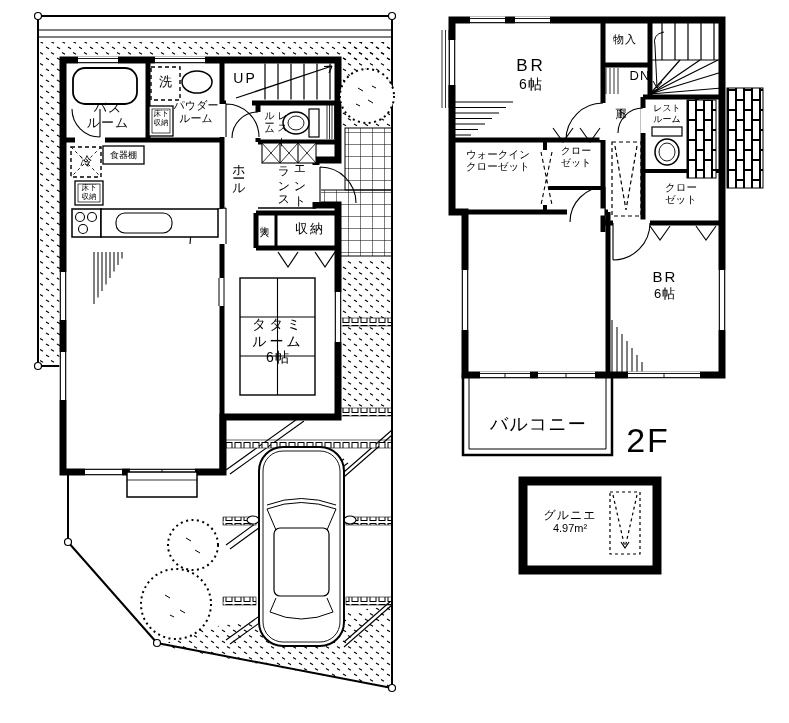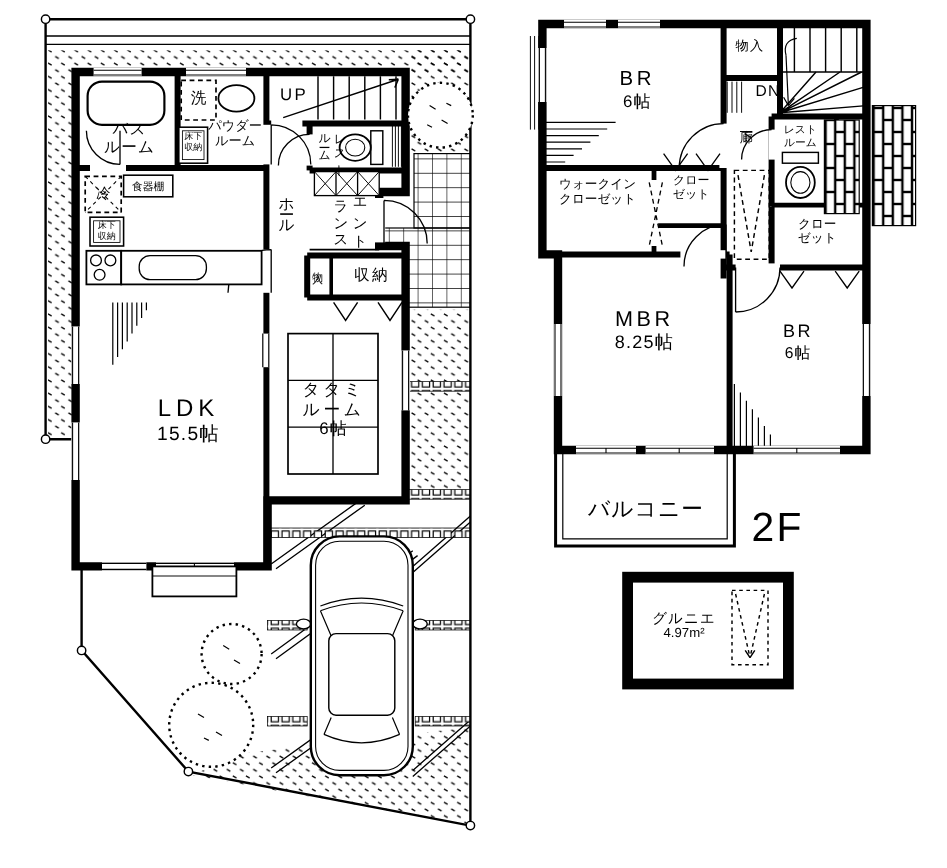--- a/index.html
+++ b/index.html
@@ -343,24 +343,20 @@
 <div class="label" style="left:75px;top:184px;width:28px;font-size:7.5px;letter-spacing:0;">
   <span class="l1">床下</span>
   <span class="l2">収納</span>
 </div>
 <div class="label" style="left:228px;top:70px;width:34px;font-size:14px;letter-spacing:2px;">UP</div>
 <div class="label vert" style="left:263px;top:105px;height:40px;font-size:10px;line-height:13px;letter-spacing:1px;">レストルーム</div>
 <div class="label vert" style="left:231px;top:155px;height:64px;font-size:13px;">ホール</div>
 <div class="label vert" style="left:276px;top:158px;height:48px;font-size:12px;line-height:16px;letter-spacing:1px;">エントランス</div>
 <div class="label" style="left:282px;top:221px;width:56px;font-size:13px;letter-spacing:2px;">収納</div>
 <div class="label vert" style="left:259px;top:219px;height:30px;font-size:9px;letter-spacing:1px;">物入</div>
-<div class="label" style="left:113px;top:330px;width:88px;">
-  <span class="l1" style="font-size:20px;letter-spacing:4px;">LDK</span>
-  <span class="l2" style="font-size:16px;letter-spacing:1px;">15.5帖</span>
-</div>
 <div class="label" style="left:242px;top:316px;width:72px;font-size:14px;letter-spacing:3px;">
   <span class="l1">タタミ</span>
   <span class="l2">ルーム</span>
   <span class="l2" style="letter-spacing:1px;">6帖</span>
 </div>
 
 <div class="label" style="left:500px;top:56px;width:62px;">
   <span class="l1" style="font-size:17px;letter-spacing:3px;">BR</span>
   <span class="l2" style="font-size:14px;">6帖</span>
 </div>
@@ -376,24 +372,20 @@
   <span class="l2">クローゼット</span>
 </div>
 <div class="label" style="left:550px;top:145px;width:52px;font-size:10px;letter-spacing:0;">
   <span class="l1">クロー</span>
   <span class="l2">ゼット</span>
 </div>
 <div class="label" style="left:651px;top:181px;width:60px;font-size:10.5px;letter-spacing:0;">
   <span class="l1">クロー</span>
   <span class="l2">ゼット</span>
 </div>
-<div class="label" style="left:496px;top:256px;width:82px;">
-  <span class="l1" style="font-size:18px;letter-spacing:3px;">MBR</span>
-  <span class="l2" style="font-size:15px;">8.25帖</span>
-</div>
 <div class="label" style="left:637px;top:268px;width:56px;">
   <span class="l1" style="font-size:15px;letter-spacing:2px;">BR</span>
   <span class="l2" style="font-size:13px;">6帖</span>
 </div>
 <div class="label" style="left:490px;top:414px;width:96px;font-size:18px;letter-spacing:1px;">バルコニー</div>
 <div class="label big" style="left:616px;top:420px;width:64px;">2F</div>
 
 <div class="label" style="left:534px;top:508px;width:72px;">
   <span class="l1" style="font-size:12px;letter-spacing:1px;">グルニエ</span>
   <span class="l2" style="font-size:11px;letter-spacing:0;">4.97m²</span>

